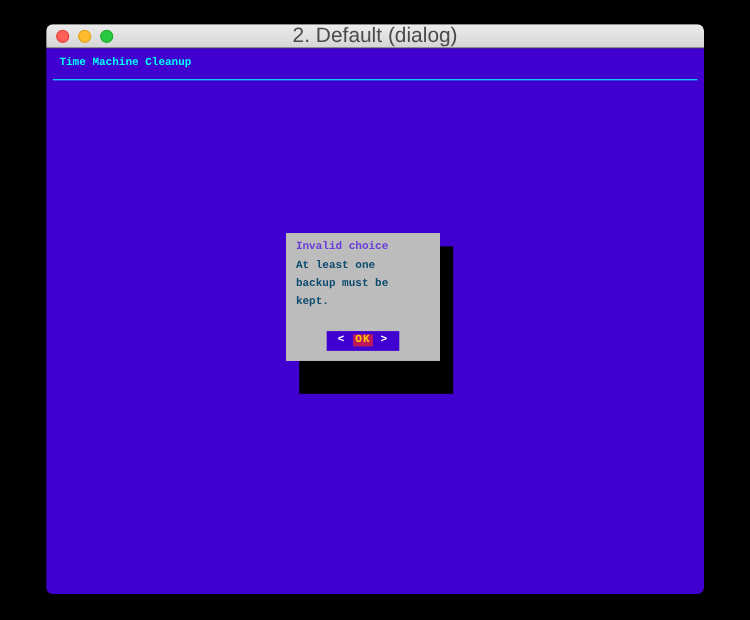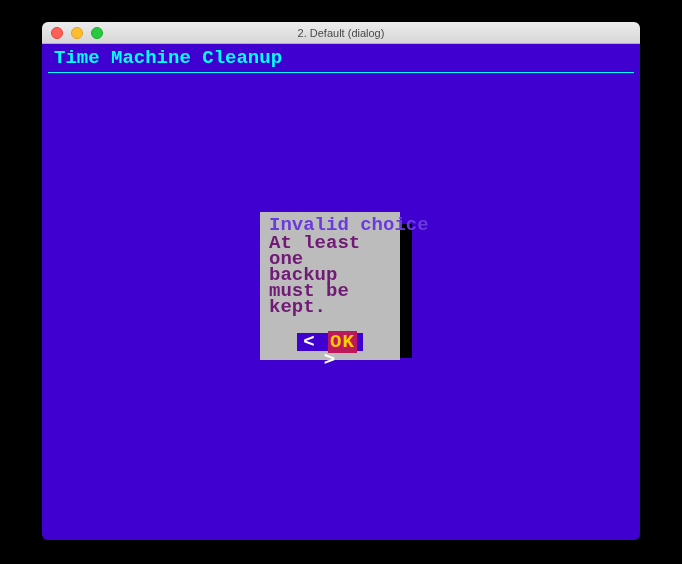--- a/index.html
+++ b/index.html
@@ -41,32 +41,32 @@
       border-radius: 50%;
     }
     .tl.red { background: #ff5f57; border: 0.5px solid #e24238; }
     .tl.yellow { background: #ffbd2e; border: 0.5px solid #e1a116; }
     .tl.green { background: #28c940; border: 0.5px solid #1bad2b; }
     .titlebar-title {
       position: absolute;
       left: 0; right: 0;
       text-align: center;
       font-family: -apple-system, "Helvetica Neue", Arial, sans-serif;
-      font-size: 11px;
+      font-size: 19px;
       color: #4a4a4a;
       pointer-events: none;
     }
     .terminal {
       width: 100%;
       height: calc(100% - 22px);
       background: #4000d0;
       position: relative;
       color: #000;
       font-family: Menlo, Monaco, "Courier New", monospace;
-      font-size: 19px;
+      font-size: 10px;
       line-height: 16px;
     }
     .app-title {
       position: absolute;
       top: 6px;
       left: 12px;
       color: #00ffff;
       font-weight: bold;
     }
     .hrule {
@@ -101,21 +101,21 @@
       display: flex;
       align-items: center;
       margin-bottom: 2px;
     }
     .dialog-title {
       color: #6a3bdc;
       font-weight: bold;
       white-space: nowrap;
     }
     .dialog-msg {
-      color: #701a75;
+      color: #0c4a6e;
       white-space: pre-line;
       font-weight: bold;
       margin-bottom: 18px;
     }
     .ok-btn {
       display: block;
       margin: 0 auto;
       width: 66px;
       height: 18px;
       background: #4000d0;

